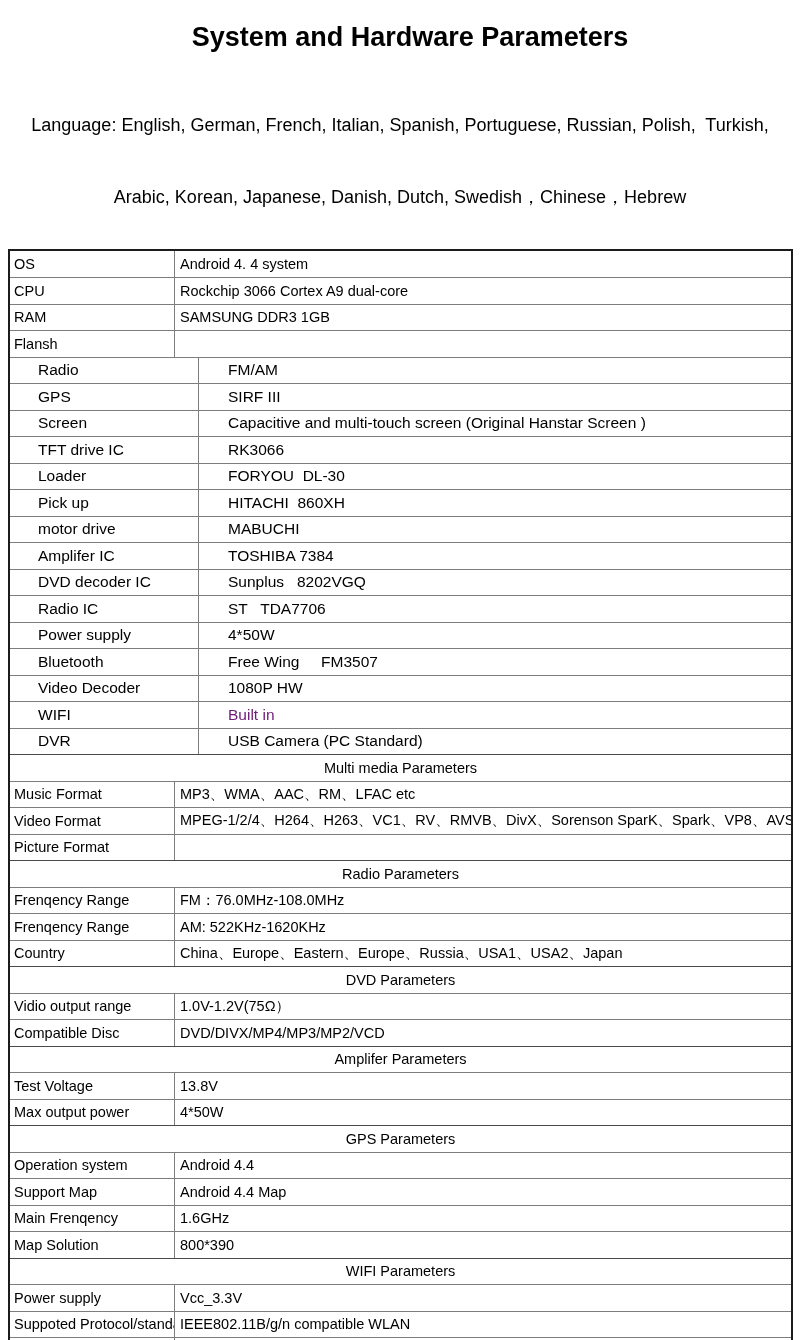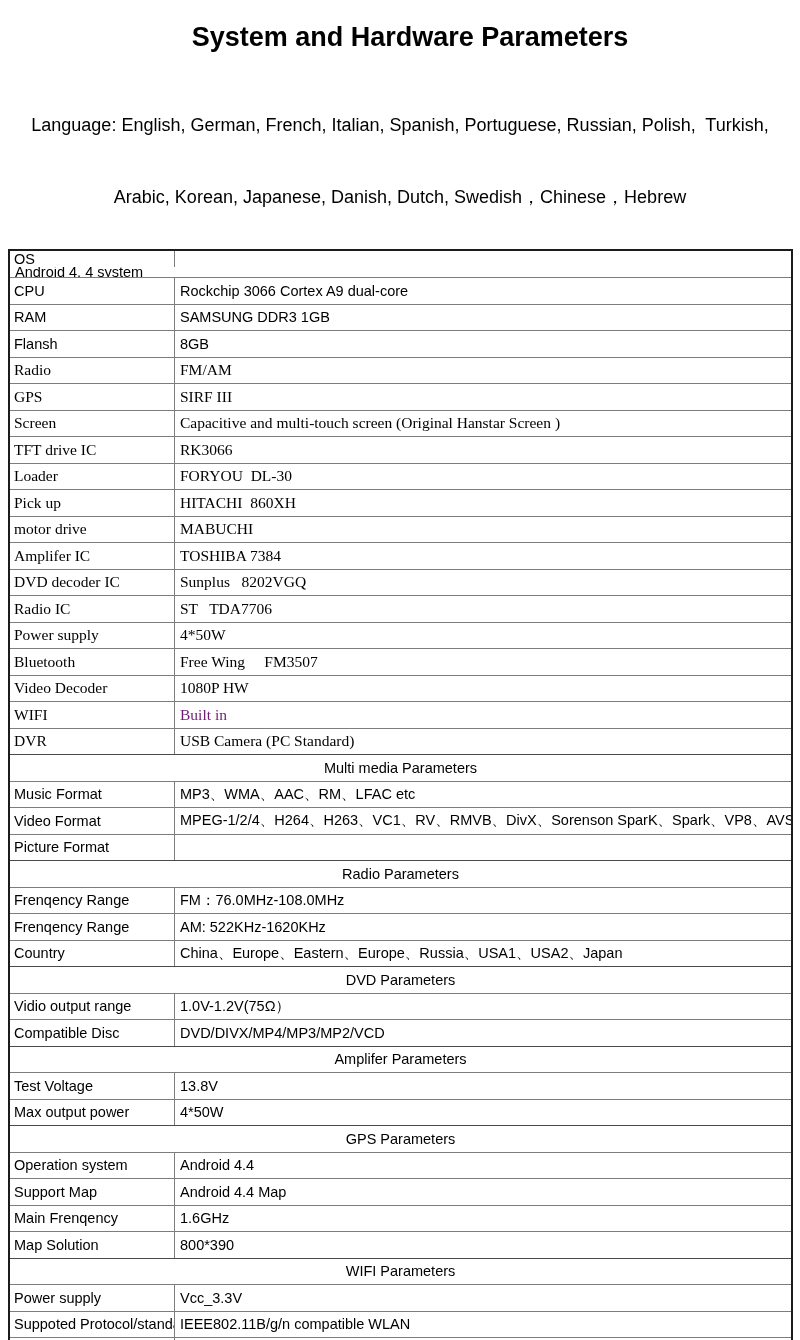--- a/index.html
+++ b/index.html
@@ -29,21 +29,21 @@
     font-family: "Liberation Sans", sans-serif;
     font-size: 18px;
     line-height: 1.33;
     white-space: pre;
   }
   .spec-table {
     margin: 15px 7px 0 8px;
     border: 2px solid #1c1c1c;
     background: #ffffff;
   }
-  .spec-table > div:first-child { border-top: none !important; flex-direction: column; }
+  .spec-table > div:first-child { border-top: none !important; }
   .row {
     display: flex;
     height: 26.5px;
     border-top: 1px solid #7d7d7d;
     box-sizing: border-box;
   }
   .section-header {
     height: 26.5px;
     box-sizing: border-box;
     border-top: 1px solid #4a4a4a;
@@ -65,21 +65,21 @@
     width: 165px;
     flex: none;
     padding-left: 4px;
     border-right: 1px solid #7d7d7d;
   }
   .cell.value {
     flex: 1;
     padding-left: 5px;
   }
   .sans  { font-family: "Liberation Sans", sans-serif;  font-size: 14.5px; }
-  .serif { font-family: Liberation Serif, serif;      font-size: 15.5px; }
+  .serif { font-family: Liberation Sans, sans-serif;      font-size: 15.5px; margin-left: 24px; }
 </style>
 </head>
 <body>
 
 <div class="page-title">System and Hardware Parameters</div>
 
 <div class="language-block">
   <div>Language: English, German, French, Italian, Spanish, Portuguese, Russian, Polish,  Turkish,</div>
   <div>Arabic, Korean, Japanese, Danish, Dutch, Swedish，Chinese，Hebrew</div>
 </div>
@@ -92,21 +92,20 @@
     <div class="row">
       <div class="cell label sans">CPU</div>
       <div class="cell value sans">Rockchip 3066 Cortex A9 dual-core</div>
     </div>
     <div class="row">
       <div class="cell label sans">RAM</div>
       <div class="cell value sans">SAMSUNG DDR3 1GB</div>
     </div>
     <div class="row">
       <div class="cell label sans">Flansh</div>
-      <div class="cell value sans">8GB</div>
     </div>
     <div class="row">
       <div class="cell label serif">Radio</div>
       <div class="cell value serif">FM/AM</div>
     </div>
     <div class="row">
       <div class="cell label serif">GPS</div>
       <div class="cell value serif">SIRF III</div>
     </div>
     <div class="row">

